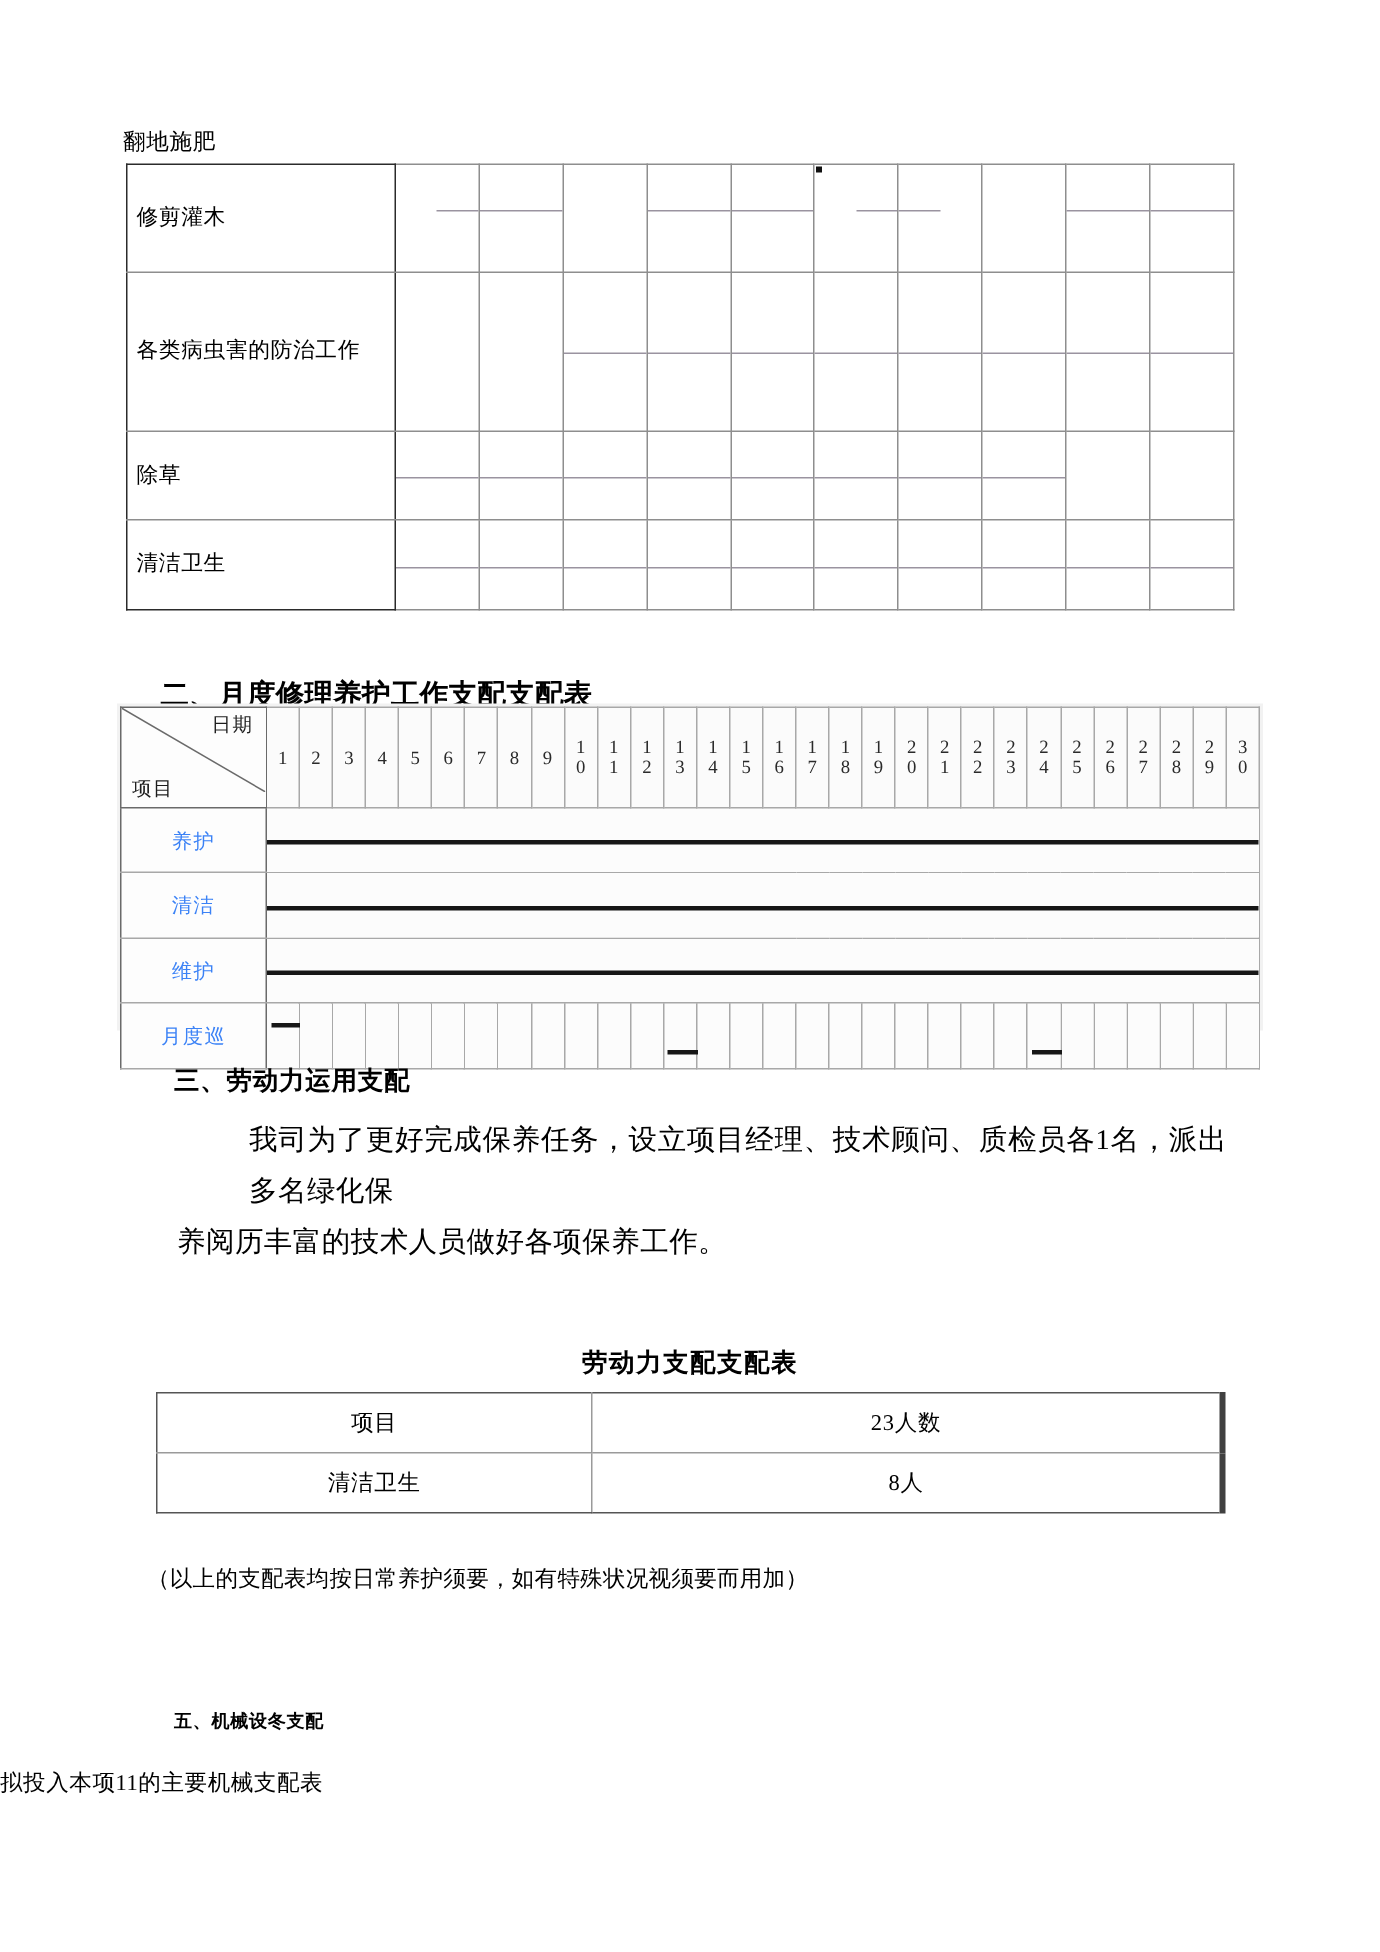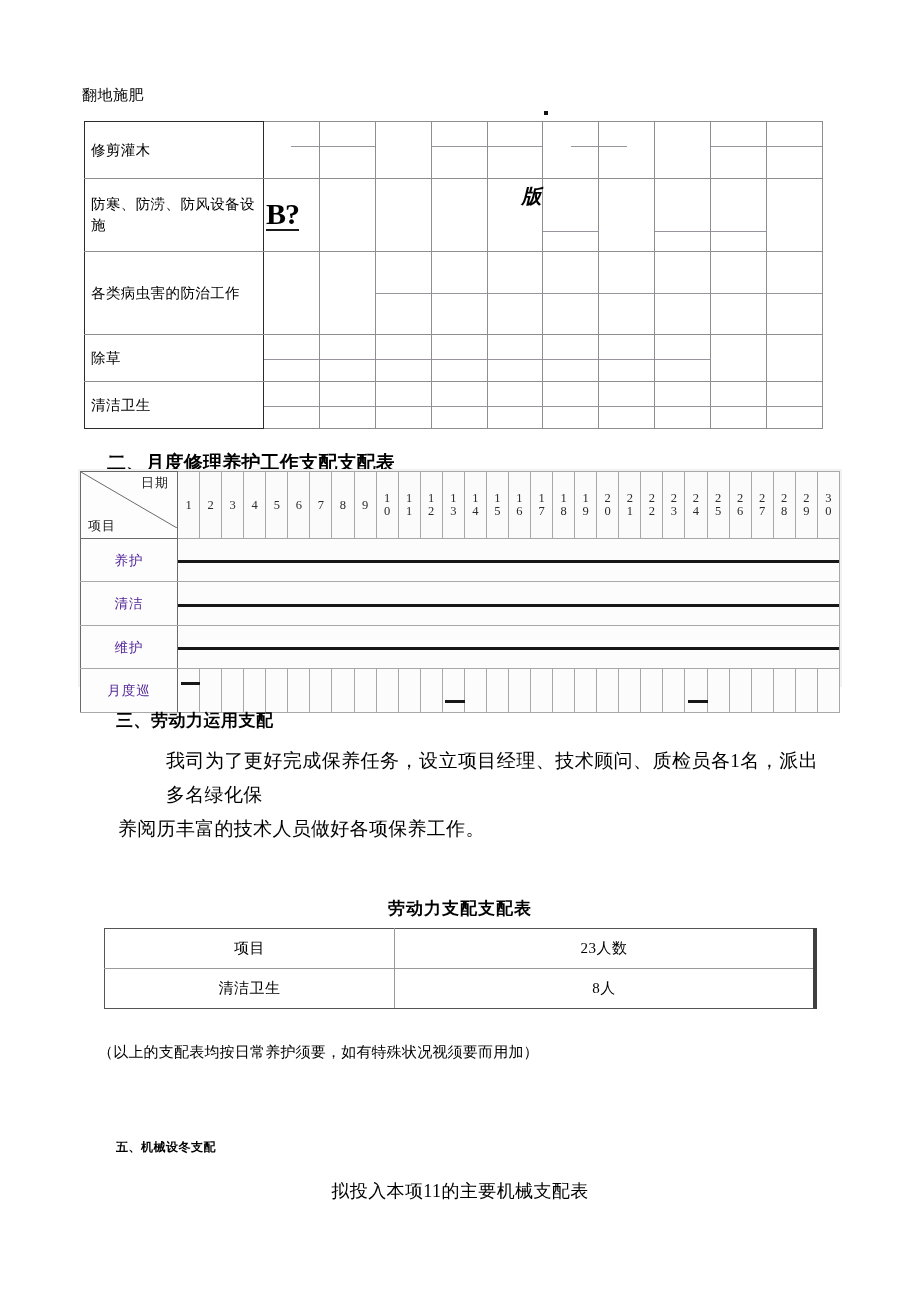--- a/index.html
+++ b/index.html
@@ -23,21 +23,21 @@
   
   .stray-label {
     left: 82px; top: 86px;
     font-size: 15px;
     line-height: 18px;
     letter-spacing: .5px;
     white-space: nowrap;
   }
 
   
-  .tbl1-wrap { left: 84px; top: 121px; width: 637px; height: 298px; }
+  .tbl1-wrap { left: 84px; top: 109px; width: 637px; height: 298px; }
   table.grid1 {
     border-collapse: collapse;
     width: 739px;
     height: 298px;
     table-layout: fixed;
   }
   table.grid1 td {
     border: 1px solid #8e8e8e;
     vertical-align: middle;
     padding: 0 0 0 6px;
@@ -148,21 +148,21 @@
   }
   table.grid2 td.hd {
     height: 56px;
     font-size: 12.5px;
     color: #2a2a2a;
   }
   .daynum { display: block; line-height: 13px; }
   table.grid2 td.rowlbl {
     font-size: 13.5px;
     letter-spacing: 1px;
-    color: #4c1d95;
+    color: #3b82f6;
     text-align: center;
     background: #fdfdfd;
     border-left: 1px solid #6a6a6a;
     border-right: 1px solid #6a6a6a;
   }
   table.grid2 td.cell { position: relative; background: #fcfcfc; }
   table.grid2 tr.body td { height: 36px; }
 
   
   .bar-full {
@@ -239,22 +239,21 @@
   .h2-machine {
     left: 116px; top: 1139px;
     font-family: Liberation Mono, monospace;
     font-weight: bold;
     font-size: 12px;
     letter-spacing: .5px;
   }
   .machine-sub {
     left: 0; top: 1179px;
     width: 920px;
-    text-align: center;
-    font-size: 18px;
+    font-size: 15px;
     letter-spacing: .4px;
   }
 </style>
 </head>
 <body>
 
 <div class="page">
 
   <div class="abs stray-label">翻地施肥</div>
 
@@ -285,43 +284,20 @@
             </td>
           <td class="dc"></td>
           <td class="dc">
               <div class="halfrule" style="top:42%"></div>
             </td>
           <td class="dc">
               <div class="halfrule" style="top:42%"></div>
             </td>
         </tr>
 
-        <tr>
-          <td class="lbl" style="height:72px;">防寒、防涝、防风设备设施</td>
-          <td class="dc">
-            <span class="blot-b">B?</span>
-          </td>
-          <td class="dc"></td>
-          <td class="dc"></td>
-          <td class="dc"></td>
-          <td class="dc">
-            <span class="blot-ban">版</span>
-          </td>
-          <td class="dc">
-              <div class="halfrule" style="top:72%"></div>
-            </td>
-          <td class="dc"></td>
-          <td class="dc">
-              <div class="halfrule" style="top:72%"></div>
-            </td>
-          <td class="dc">
-              <div class="halfrule" style="top:72%"></div>
-            </td>
-          <td class="dc"></td>
-        </tr>
 
         <tr>
           <td class="lbl" style="height:82px;">各类病虫害的防治工作</td>
           <td class="dc"></td>
           <td class="dc"></td>
           <td class="dc">
               <div class="halfrule" style="top:50%"></div>
             </td>
           <td class="dc">
               <div class="halfrule" style="top:50%"></div>

